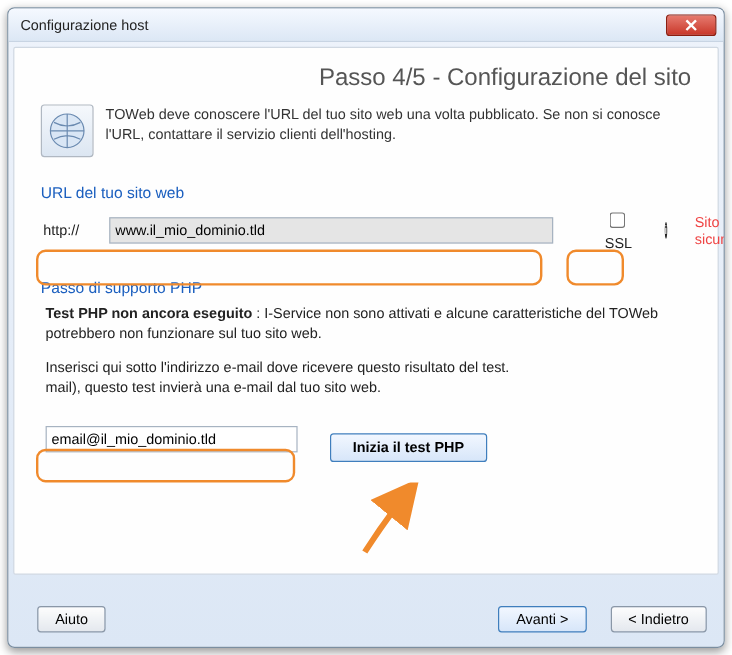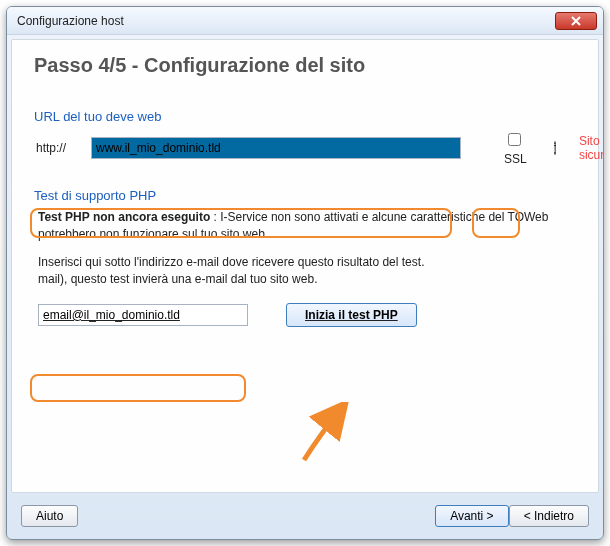--- a/index.html
+++ b/index.html
@@ -56,23 +56,23 @@
     padding: 8px 22px 0 22px;
     background: #fefefe;
     margin: 4px;
     border: 1px solid #d0d8e2;
     border-radius: 2px;
     position: relative;
     display: flex;
     flex-direction: column;
   }
   .step-title {
-    text-align: left;
+    text-align: right;
     font-size: 20px;
-    font-weight: 700;
+    font-weight: 400;
     color: #555;
     margin: 6px 0 10px 0;
   }
   .intro {
     display: flex;
     gap: 10px;
   }
   .globe-icon {
     width: 44px;
     height: 44px;
@@ -100,21 +100,21 @@
   .url-prefix {
     padding: 4px 2px;
   }
   .url-input {
     flex: 0 0 auto;
     width: 370px;
     border: 1px solid #a7b3c1;
     padding: 3px 4px;
     font-size: 12px;
     font-family: inherit;
-    background:#0369a1;
+    background:#e5e5e5;
   }
   .ssl-wrap {
     display: flex;
     align-items: flex-start;
     gap: 3px;
     margin-left: 20px;
     flex-direction: column;
   }
   .info-icon {
     width: 14px; height:14px;
@@ -126,55 +126,55 @@
     margin-left: 4px;
   }
   .link { color: #ef4444; }
   .php-body {
     padding: 0 4px;
     line-height: 1.45;
   }
   .email-row {
     display:flex;
     align-items:center;
-    gap: 38px;
+    gap: 27px;
     margin-top: 14px;
-    text-decoration: underline;
   }
   .email-input {
     width: 210px;
     border: 1px solid #a7b3c1;
     padding: 3px 4px;
     font-size: 12px;
     font-family: inherit;
     background:#fff;
   }
   .btn {
     background: linear-gradient(to bottom, #fdfdfd, #e4e8ee);
     border: 1px solid #8a97a7;
     border-radius: 3px;
     padding: 3px 14px;
     font-family: inherit;
     font-size: 12px;
     cursor: pointer;
+    margin-top: 14px;
   }
   .btn-primary {
     font-weight: bold;
     border: 1px solid #3f7ebd;
     background: linear-gradient(to bottom, #f2f7ff, #d7e6f9);
     padding: 4px 18px;
   }
   .btn-default {
     border: 1px solid #3f7ebd;
     background: linear-gradient(to bottom, #f2f7ff, #d7e6f9);
   }
   .footer {
     display:flex;
-    padding: 8px 14px 12px 14px;
-    gap: 0;
+    padding: 8px 14px 12px 24px;
+    gap: 20px;
     background: transparent;
     align-items: flex-end;
   }
   .footer .spacer { flex:1; }
   
   .hl {
     border: 2px solid #f08a2c;
     border-radius: 8px;
     position: absolute;
     pointer-events: none;
@@ -195,35 +195,44 @@
       <svg width="10" height="10" viewBox="0 0 10 10">
           <path d="M1 1 L9 9 M9 1 L1 9" stroke="#fff" stroke-width="2" fill="none"></path>
         </svg>
     </div>
   </div>
 
   <div class="content">
 
     <div class="step-title">Passo 4/5 - Configurazione del sito</div>
 
-
-    <div class="section-label">URL del tuo deve web</div>
+    <div class="intro">
+      <div class="globe-icon">
+        <svg width="34" height="34" viewBox="0 0 34 34">
+          <circle cx="17" cy="17" r="14" fill="#d9e6f5" stroke="#6a8ab0" stroke-width="1"></circle>
+          <path d="M3 17 h28 M17 3 v28 M6 10 q11 6 22 0 M6 24 q11 -6 22 0" stroke="#6a8ab0" fill="none"></path>
+        </svg>
+      </div>
+      <div class="intro-text">TOWeb deve conoscere l'URL del tuo sito web una volta pubblicato. Se non si conosce l'URL, contattare il servizio clienti dell'hosting.</div>
+    </div>
+
+    <div class="section-label">URL del tuo sito web</div>
 
     <div class="url-row">
       <span class="url-prefix">http://</span>
       <input class="url-input" value="www.il_mio_dominio.tld" style="">
       <label class="ssl-wrap">
         <input type="checkbox" style="">
         <span>SSL</span>
       </label>
       <span class="info-icon">i</span>
       <span class="link">Sito sicuro</span>
     </div>
 
-    <div class="section-label">Test di supporto PHP</div>
+    <div class="section-label">Passo di supporto PHP</div>
 
     <div class="php-body">
       <div>
         <b>Test PHP non ancora eseguito</b><span> : I-Service non sono attivati e alcune caratteristiche del TOWeb potrebbero non funzionare sul tuo sito web.</span>
       </div>
       <div style="height:10px"></div>
       <div>Inserisci qui sotto l'indirizzo e-mail dove ricevere questo risultato del test.</div>
       <div>mail), questo test invierà una e-mail dal tuo sito web.</div>
 
       <div class="email-row">

